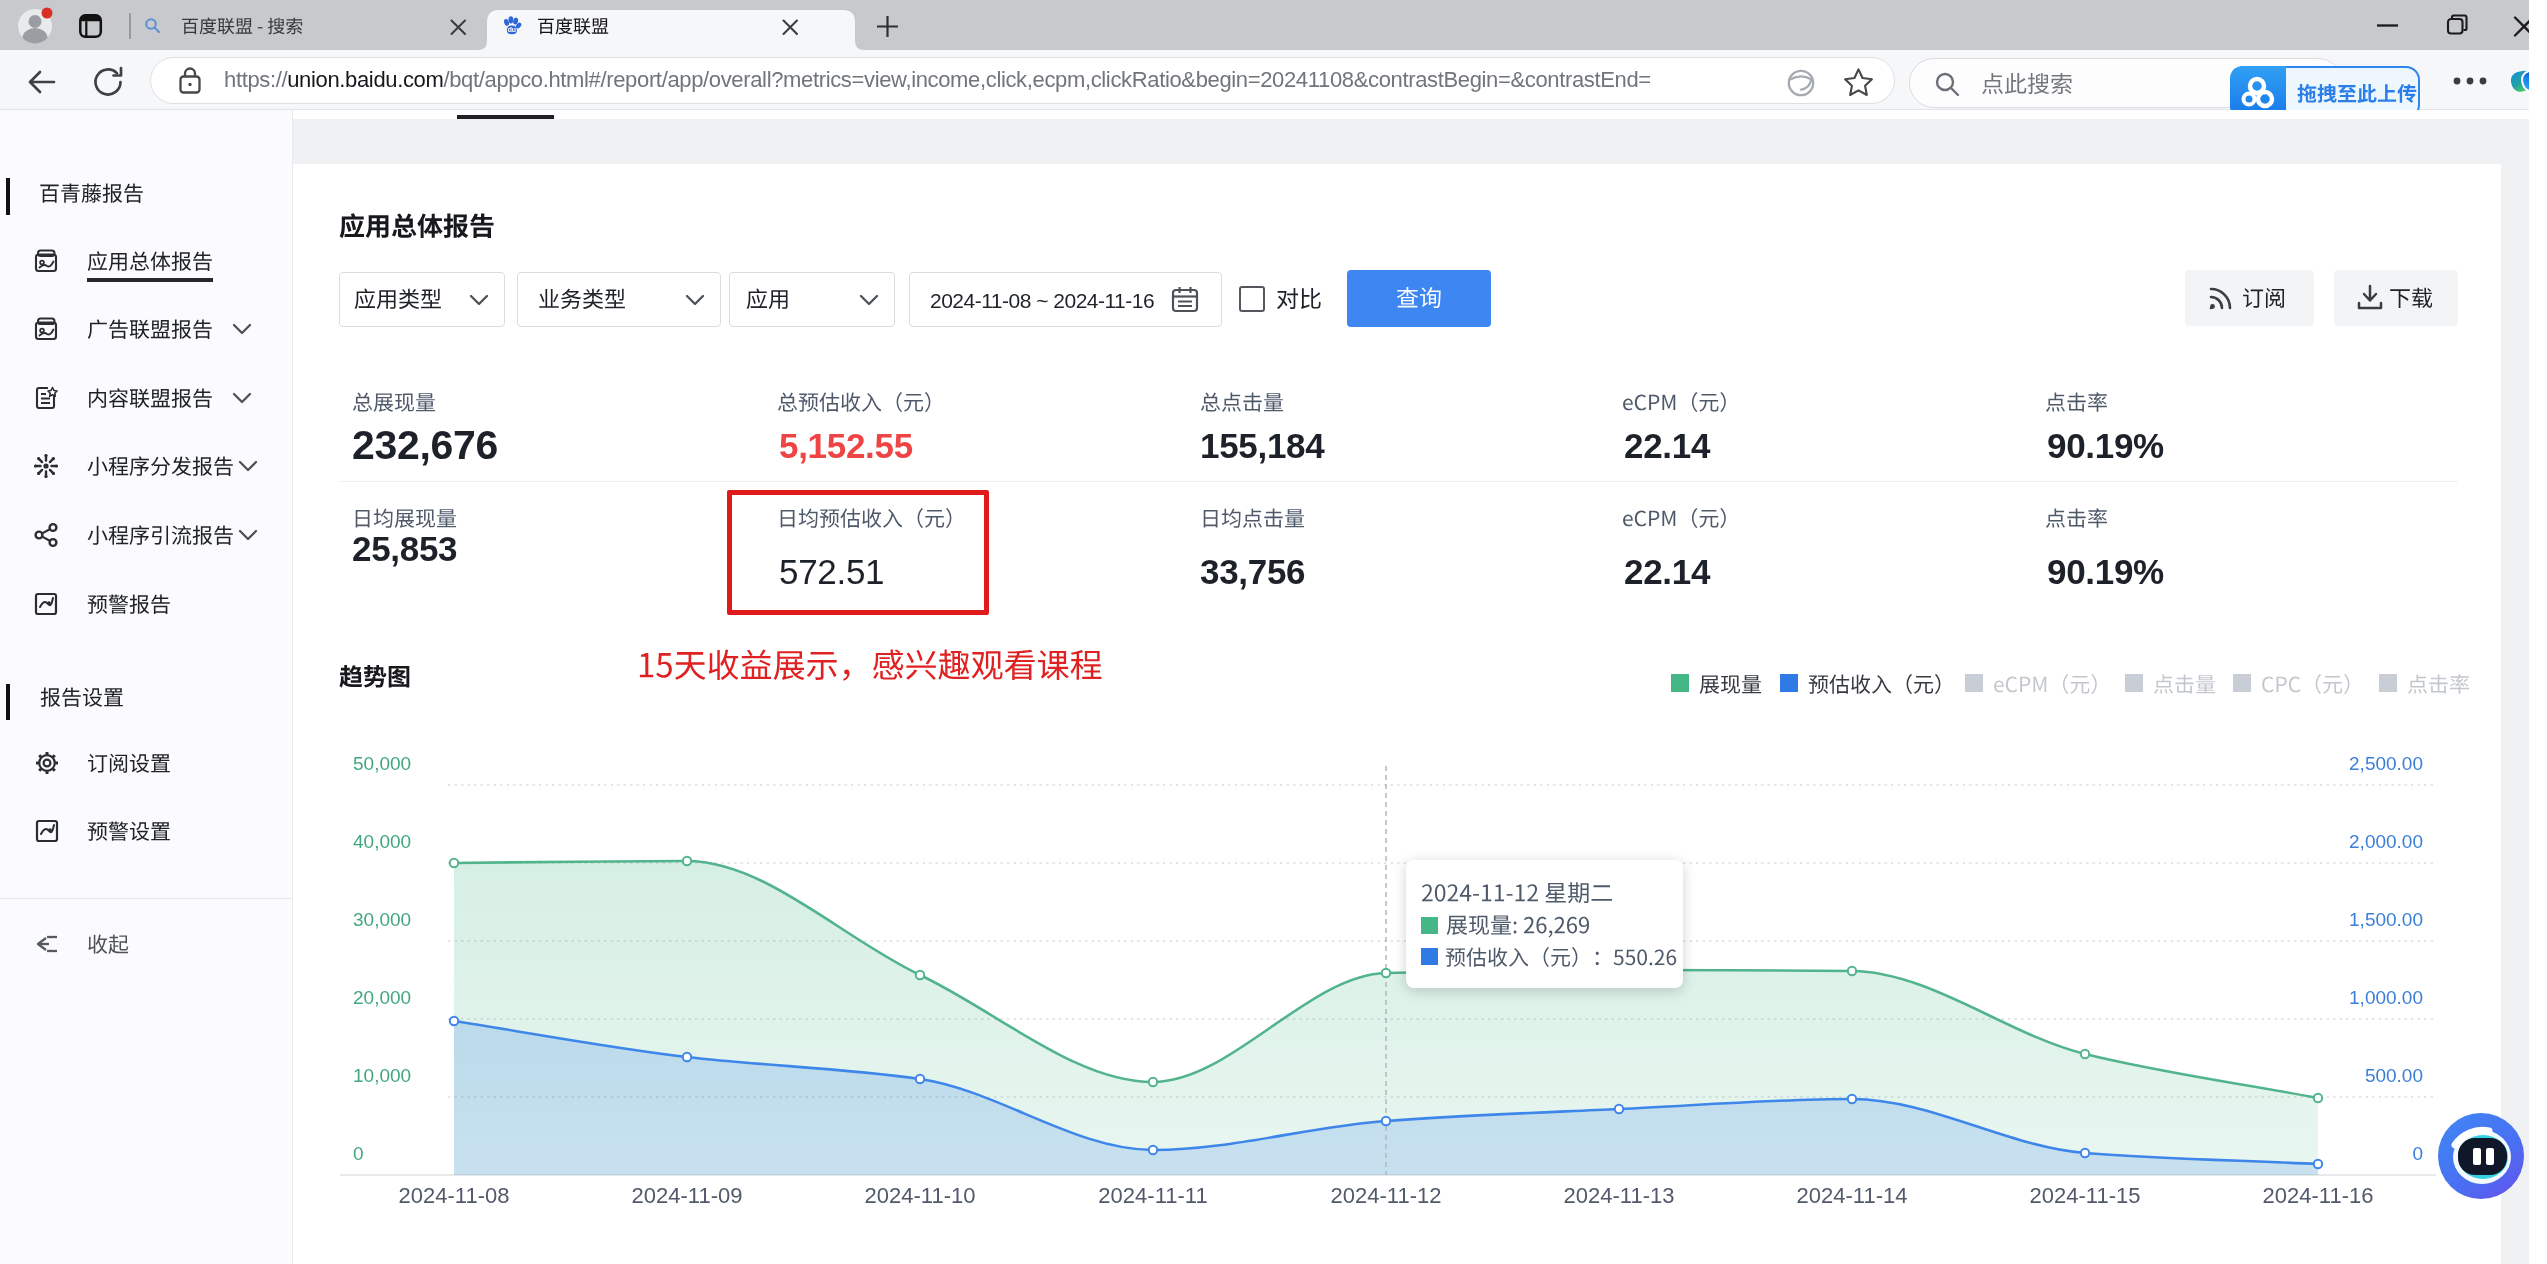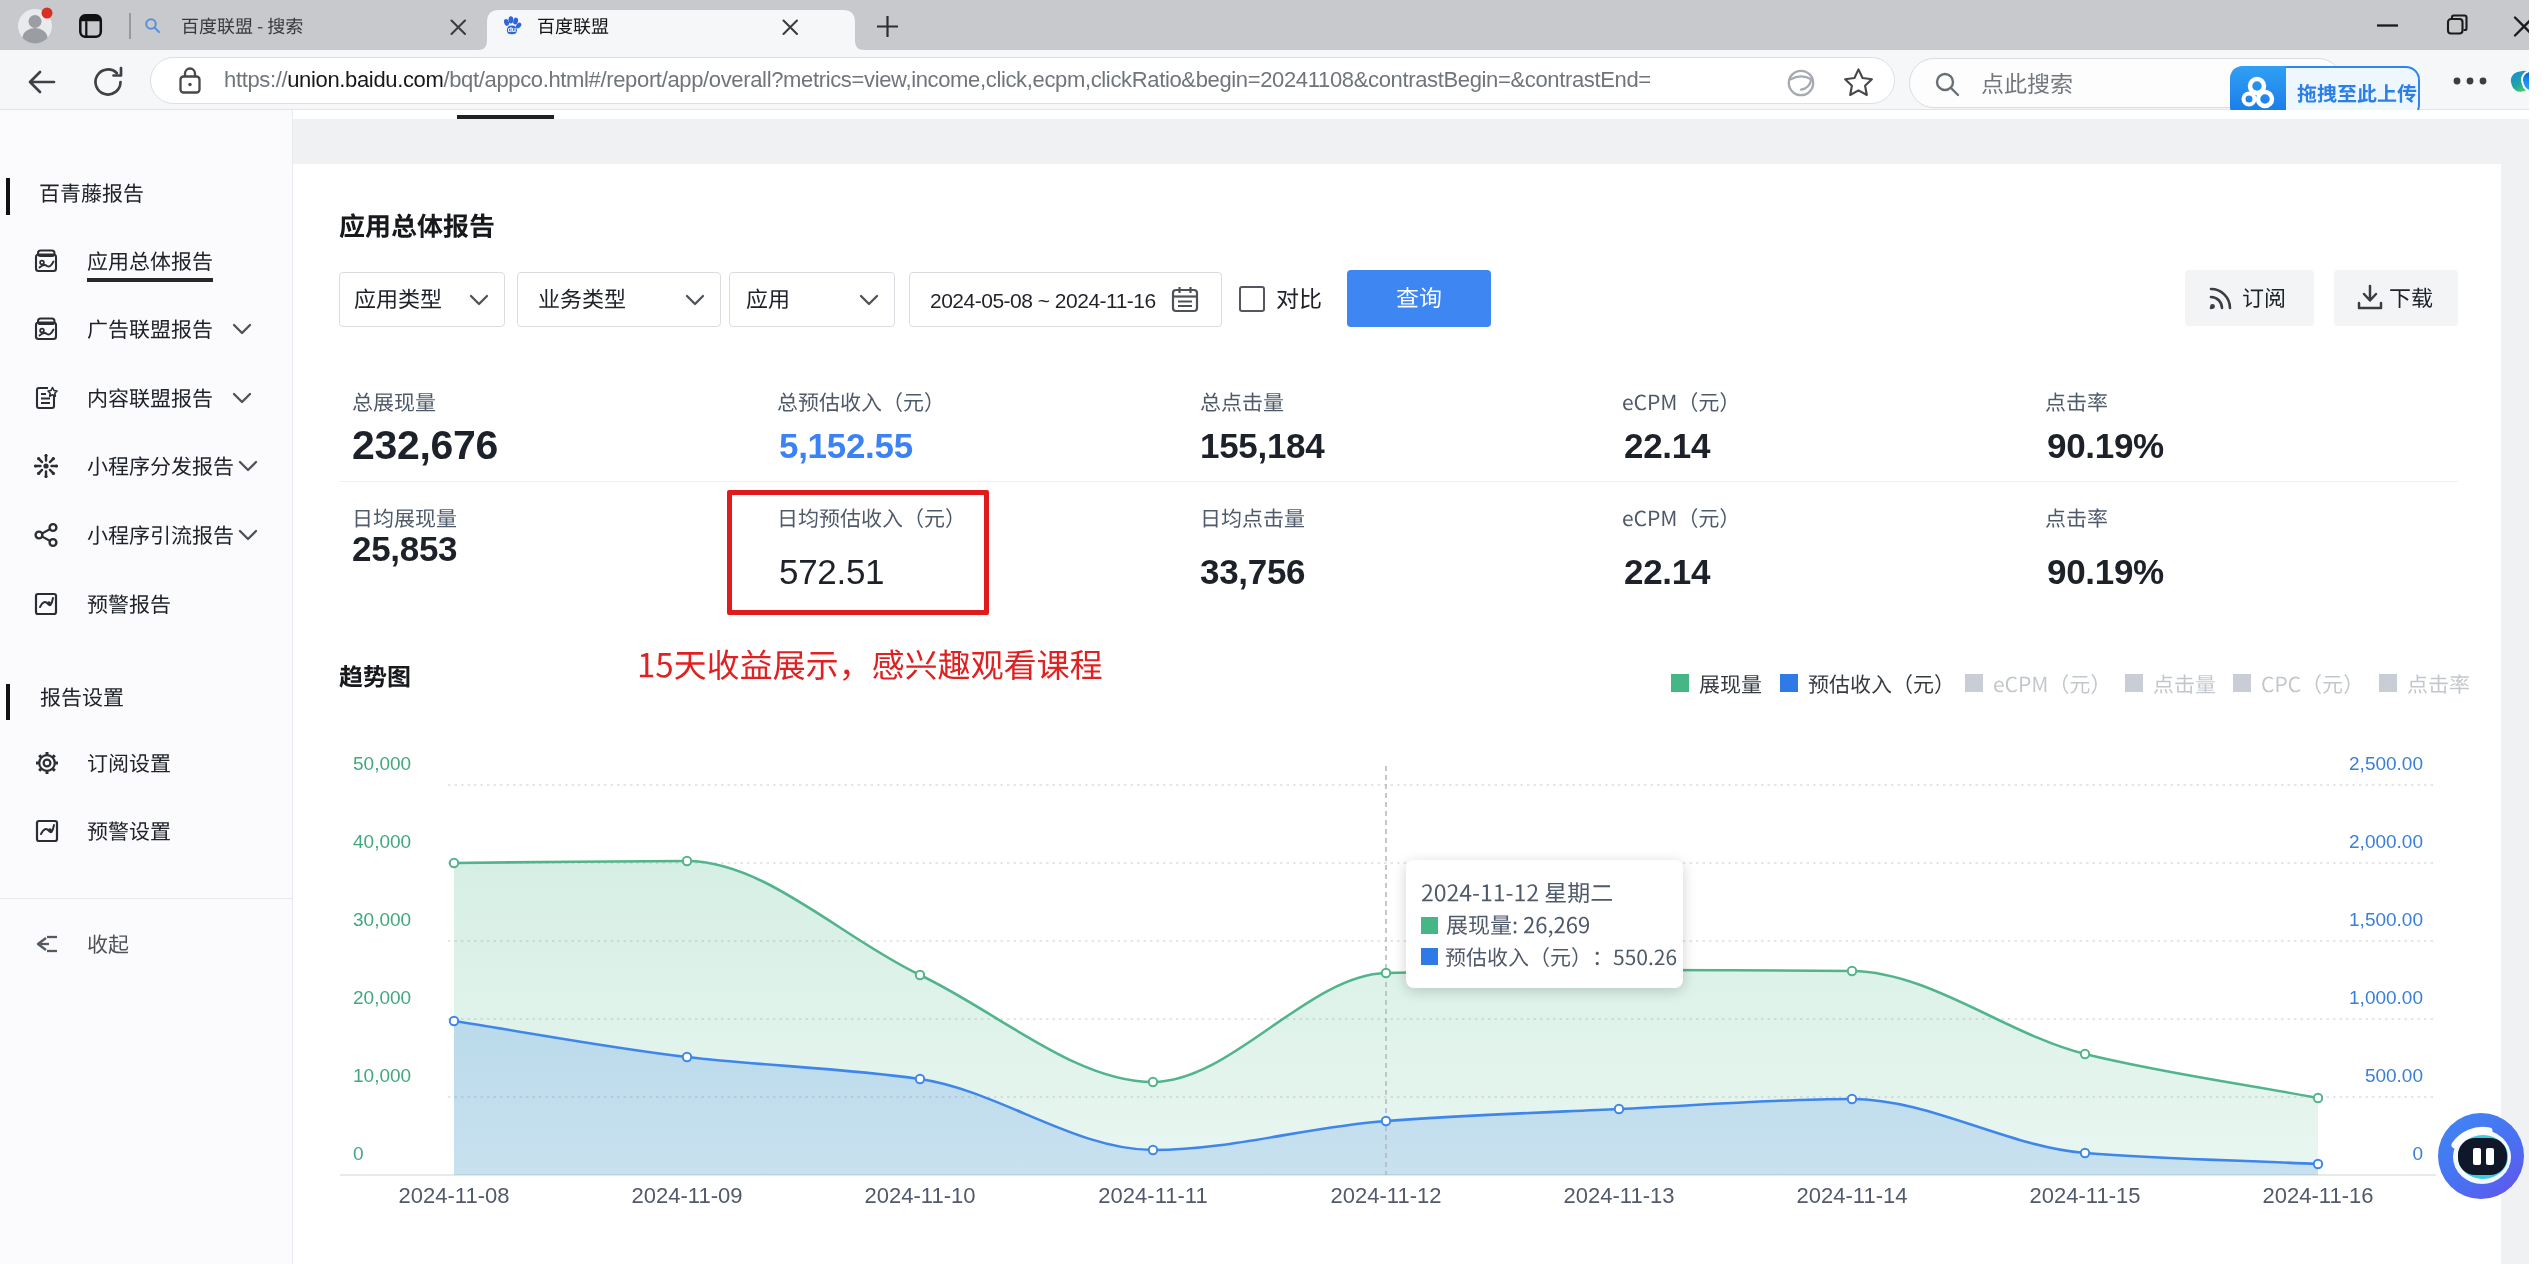--- a/index.html
+++ b/index.html
@@ -526,21 +526,21 @@
         <g fill="#1f2329" transform="scale(0.022000,-0.022000)">
           <use href="#r5e94" x="0"></use>
           <use href="#r7528" x="1000"></use>
         </g>
       </g>
     </svg>
     <svg style="position:absolute;left:859px;top:294px" width="20" height="12">
 <path d="M2,2 L10,10 L18,2" fill="none" stroke="#4e5257" stroke-width="2.3" stroke-linejoin="round" stroke-linecap="round"></path>
 </svg>
     <div style="position:absolute;left:909px;top:272px;width:313px;height:55px;background:#fff;border:1.5px solid #d9dce1;border-radius:4px;box-sizing:border-box;"></div>
-    <div style="position:absolute;left:930px;top:289.5px;font-family:'Liberation Sans',sans-serif;font-size:21px;font-weight:400;color:#1f2329;line-height:21px;white-space:nowrap;letter-spacing:-0.5px;">2024-05-08 ~ 2024-11-16</div>
+    <div style="position:absolute;left:930px;top:289.5px;font-family:'Liberation Sans',sans-serif;font-size:21px;font-weight:400;color:#1f2329;line-height:21px;white-space:nowrap;letter-spacing:-0.5px;">2024-11-08 ~ 2024-11-16</div>
     <svg style="position:absolute;left:1170px;top:285px" width="30" height="30">
 <rect x="3" y="5" width="24" height="21" rx="3" fill="none" stroke="#4e5257" stroke-width="2.2"></rect>
 <line x1="3" y1="11.5" x2="27" y2="11.5" stroke="#4e5257" stroke-width="2.2"></line>
 <line x1="9.5" y1="2" x2="9.5" y2="8" stroke="#4e5257" stroke-width="2.2"></line>
 <line x1="20.5" y1="2" x2="20.5" y2="8" stroke="#4e5257" stroke-width="2.2"></line>
 <line x1="8" y1="16.5" x2="22" y2="16.5" stroke="#4e5257" stroke-width="2"></line>
 <line x1="8" y1="21" x2="22" y2="21" stroke="#4e5257" stroke-width="2"></line>
 </svg>
     <div style="position:absolute;left:1239px;top:286px;width:26px;height:26px;background:#fff;border:2px solid #54585e;border-radius:3px;box-sizing:border-box;"></div>
     <svg style="position:absolute;left:1276.0px;top:282.4px;overflow:visible" width="48" height="34">
@@ -604,21 +604,21 @@
           <use href="#r9884" x="1000"></use>
           <use href="#r4f30" x="2000"></use>
           <use href="#r6536" x="3000"></use>
           <use href="#r5165" x="4000"></use>
           <use href="#rff08" x="5000"></use>
           <use href="#r5143" x="6000"></use>
           <use href="#rff09" x="7000"></use>
         </g>
       </g>
     </svg>
-    <div style="position:absolute;left:779px;top:427.5px;font-family:'Liberation Sans',sans-serif;font-size:35px;font-weight:700;color:#3b82f6;line-height:35px;white-space:nowrap;letter-spacing:-0.3px;">5,152.55</div>
+    <div style="position:absolute;left:779px;top:427.5px;font-family:'Liberation Sans',sans-serif;font-size:35px;font-weight:700;color:#ef4444;line-height:35px;white-space:nowrap;letter-spacing:-0.3px;">5,152.55</div>
     <svg style="position:absolute;left:1200.0px;top:386.9px;overflow:visible" width="86" height="32">
       <g transform="translate(0,23.1)">
         <g fill="#4e5969" transform="scale(0.021000,-0.021000)">
           <use href="#r603b" x="0"></use>
           <use href="#r70b9" x="1000"></use>
           <use href="#r51fb" x="2000"></use>
           <use href="#r91cf" x="3000"></use>
         </g>
       </g>
     </svg>

